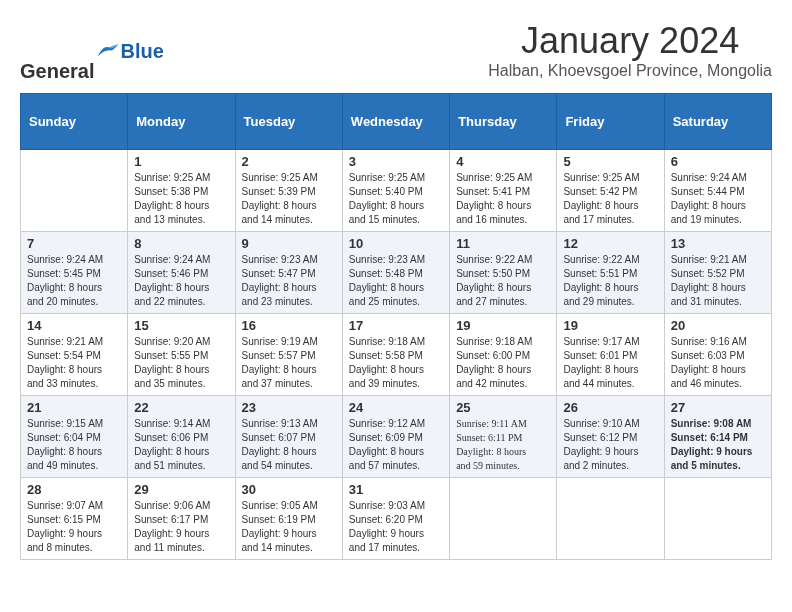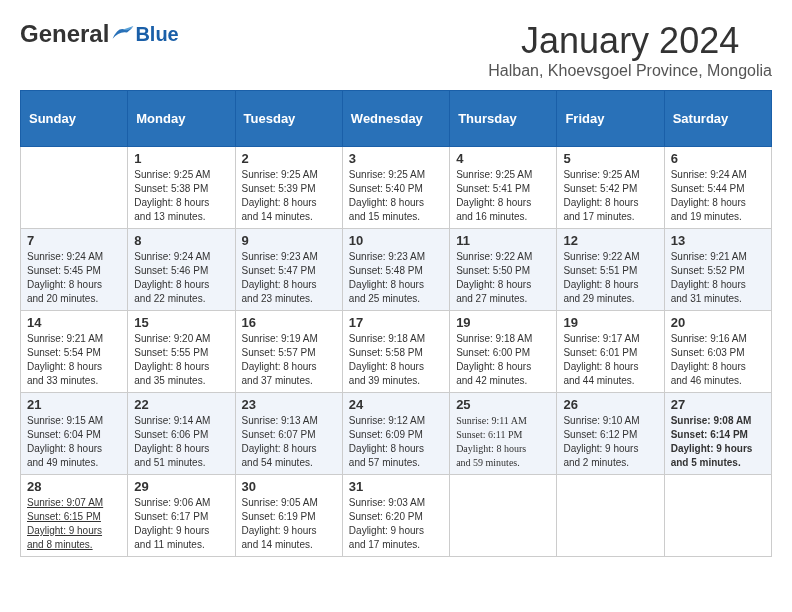--- a/index.html
+++ b/index.html
@@ -19,23 +19,24 @@
     .logo {
       display: flex;
       flex-direction: column;
       align-items: flex-start;
     }
     .logo-text {
       display: flex;
       align-items: center;
     }
     .logo-general {
-      font-size: 24px;
+      font-size: 20px;
       font-weight: bold;
       color: #333;
+      margin-top: 40px;
     }
     .logo-blue {
       font-size: 20px;
       font-weight: bold;
       color: #1a5fa8;
     }
     .logo-bird {
       width: 24px;
       height: 20px;
       margin-left: 2px;
@@ -324,21 +325,21 @@
           <span class="day-number">27</span>
           <div class="day-info" style="white-space: pre-line; font-weight: bold;">Sunrise: 9:08 AM
 Sunset: 6:14 PM
 Daylight: 9 hours
 and 5 minutes.</div>
         </td>
       </tr>
       <tr>
         <td>
           <span class="day-number">28</span>
-          <div class="day-info" style="white-space: pre-line; text-decoration: underline;">Sunrise: 9:07 AM
+          <div class="day-info" style="white-space: pre-line;">Sunrise: 9:07 AM
 Sunset: 6:15 PM
 Daylight: 9 hours
 and 8 minutes.</div>
         </td>
         <td>
           <span class="day-number">29</span>
           <div class="day-info" style="white-space: pre-line;">Sunrise: 9:06 AM
 Sunset: 6:17 PM
 Daylight: 9 hours
 and 11 minutes.</div>

